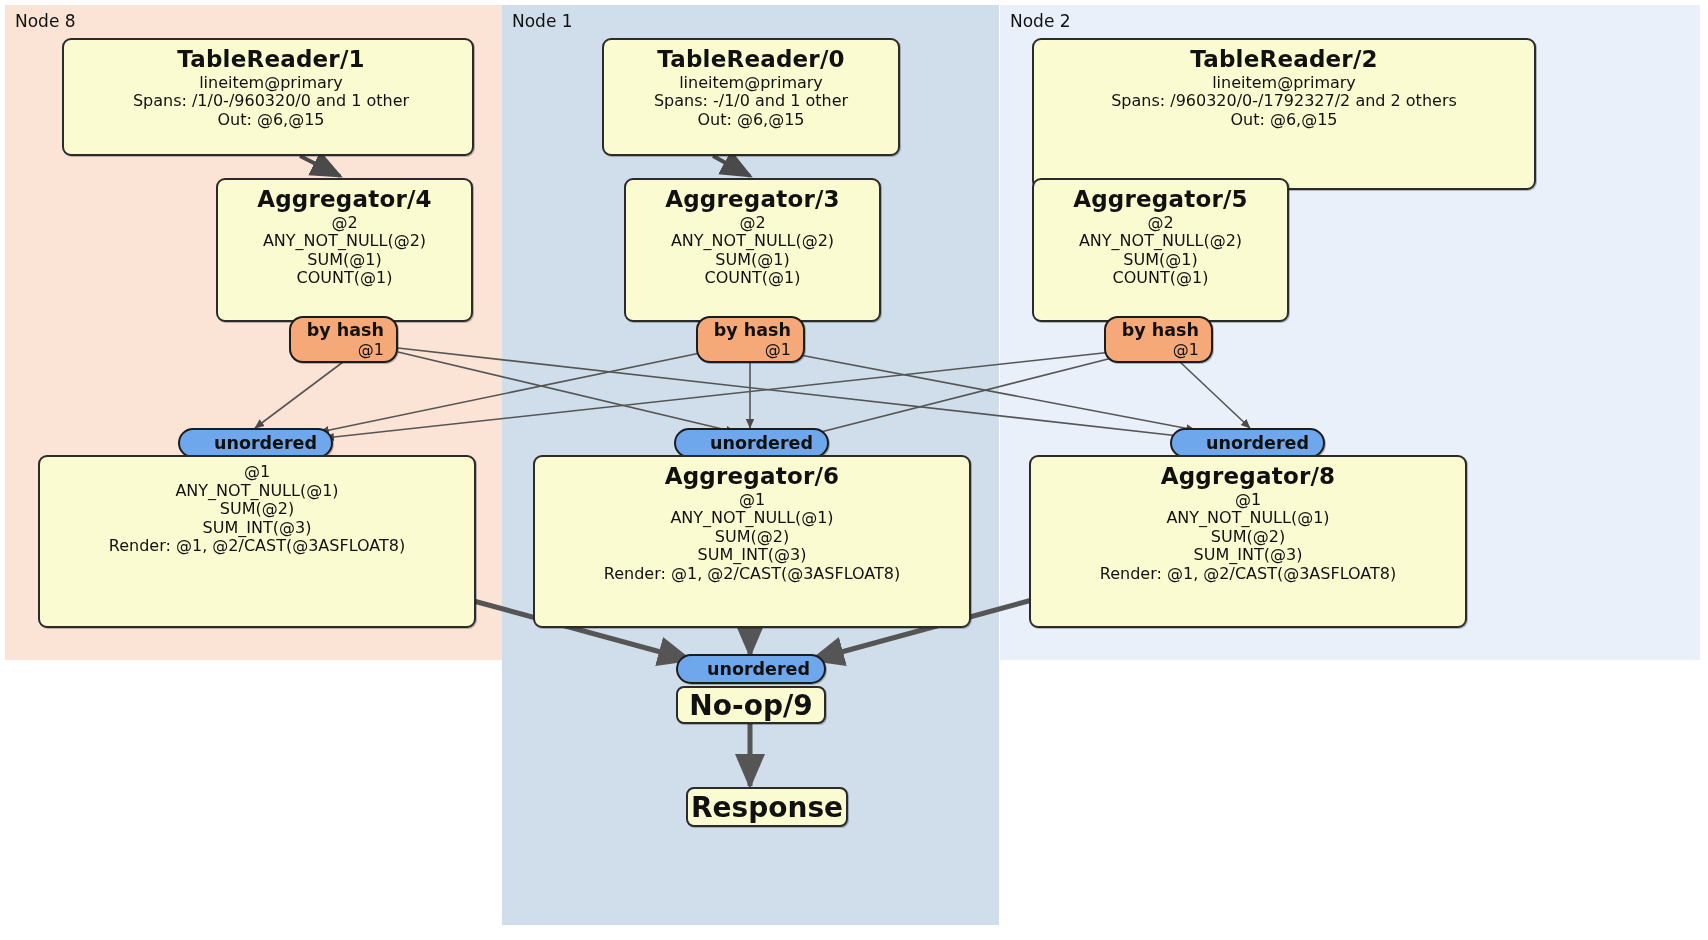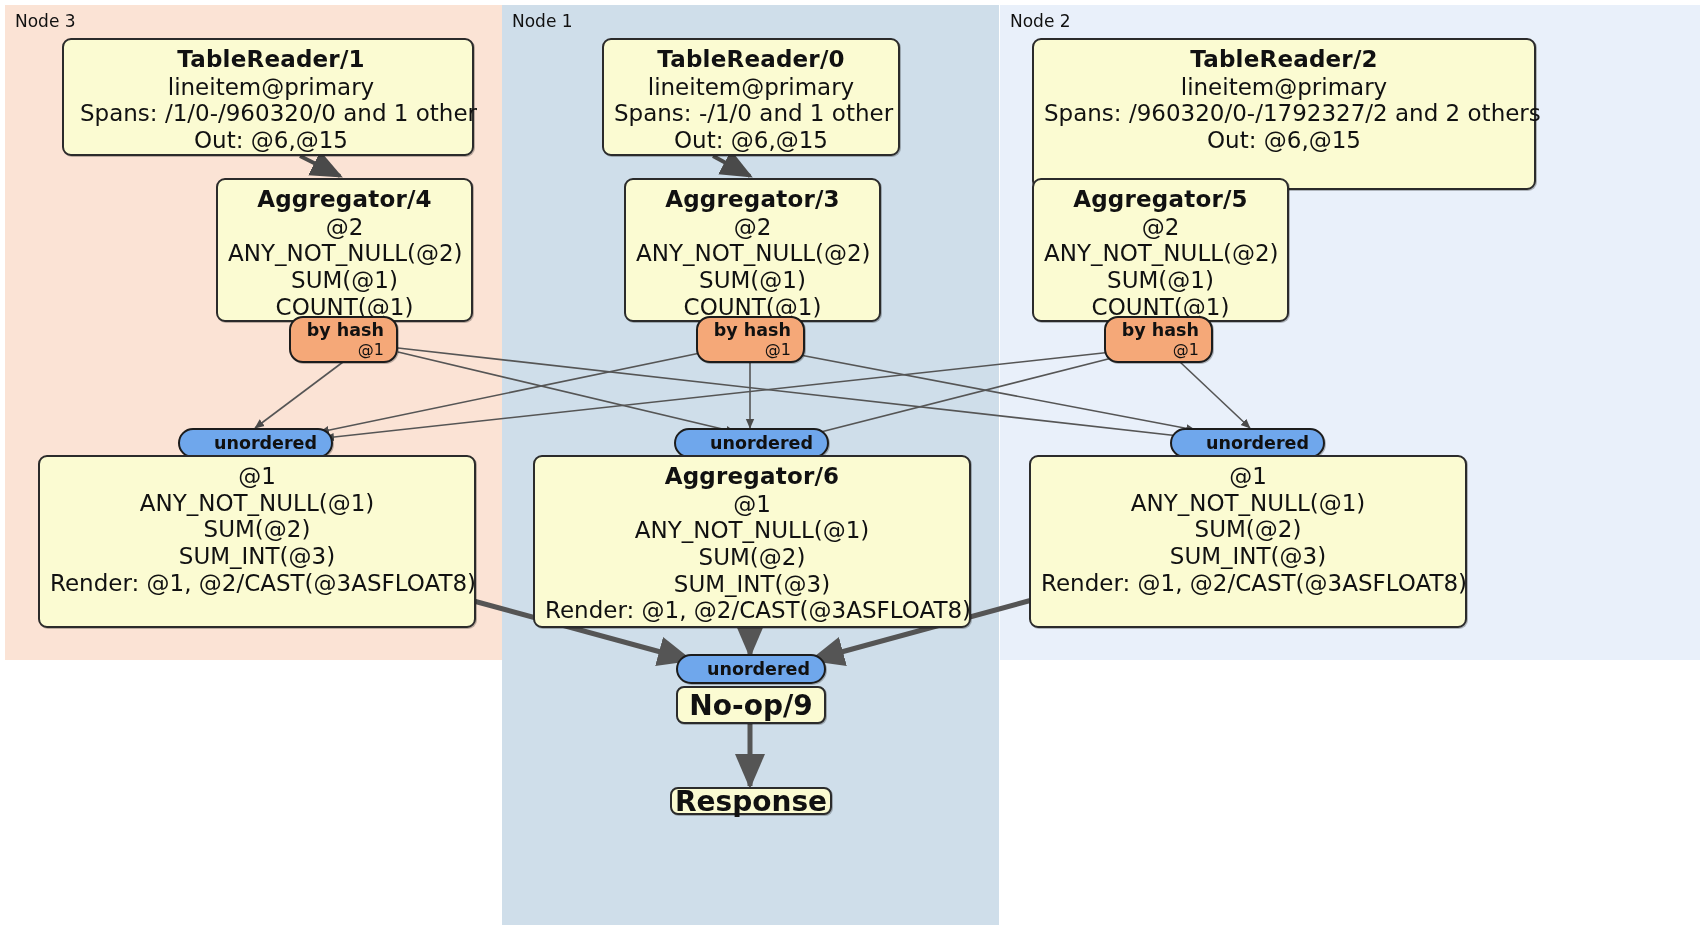--- a/index.html
+++ b/index.html
@@ -6,21 +6,21 @@
   body{width:1708px;height:940px;position:relative;font-family:"DejaVu Sans",sans-serif;overflow:hidden;}
   #stage{position:absolute;inset:0;}
 
   .panel{position:absolute;box-sizing:border-box;}
   .panel-label{position:absolute;left:10px;top:6px;font-size:17px;color:#111;}
 
   .box{position:absolute;box-sizing:border-box;background:#fbfbd2;border:2.5px solid #2b2b2b;
        border-radius:9px;text-align:center;padding:6px 10px 7px;line-height:1.16;
        font-size:20px;color:#111;box-shadow:1px 1px 0 rgba(0,0,0,.25);}
   .box .ttl{font-weight:bold;font-size:23px;letter-spacing:.2px;display:block;margin-bottom:1px;}
-  .box .ln{display:block;font-size:23px;white-space:nowrap;}
+  .box .ln{display:block;font-size:16px;white-space:nowrap;}
 
   .badge{position:absolute;box-sizing:border-box;border:2.5px solid #1c1c1c;border-radius:16px;
          text-align:right;line-height:1.12;padding:3px 12px 4px;font-size:17px;color:#111;
          box-shadow:1px 1px 0 rgba(0,0,0,.25);}
   .badge .b1{font-weight:bold;display:block;font-size:17.5px;}
   .badge .b2{display:block;font-size:16px;}
   .hash{background:#f5a878;border-radius:14px;}
   .unord{background:#6fa7ec;border-radius:18px;padding:4px 14px 5px;}
 
   .small-box{position:absolute;box-sizing:border-box;background:#fbfbd2;border:2.5px solid #2b2b2b;
@@ -28,21 +28,21 @@
         display:flex;align-items:center;justify-content:center;box-shadow:1px 1px 0 rgba(0,0,0,.25);}
 
   svg.edges{position:absolute;left:0;top:0;width:1708px;height:940px;pointer-events:none;}
 </style>
 </head>
 <body>
 
 <div id="stage">
 
   <div class="panel" style="left:5px;top:5px;width:497px;height:655px;background:#fbe3d5;">
-    <span class="panel-label">Node 3</span>
+    <span class="panel-label">Node 8</span>
   </div>
 
   <div class="panel" style="left:502px;top:5px;width:497px;height:920px;background:#cfdeea;">
     <span class="panel-label">Node 1</span>
   </div>
 
   <div class="panel" style="left:1000px;top:5px;width:700px;height:655px;background:#e9f0fa;">
     <span class="panel-label">Node 2</span>
   </div>
 
@@ -165,32 +165,33 @@
   <div class="box" style="left:533px;top:455px;width:438px;height:173px;">
     <span class="ttl">Aggregator/6</span>
     <span class="ln">@1</span>
     <span class="ln">ANY_NOT_NULL(@1)</span>
     <span class="ln">SUM(@2)</span>
     <span class="ln">SUM_INT(@3)</span>
     <span class="ln">Render: @1, @2/CAST(@3ASFLOAT8)</span>
   </div>
 
   <div class="box" style="left:1029px;top:455px;width:438px;height:173px;">
+    <span class="ttl">Aggregator/8</span>
     <span class="ln">@1</span>
     <span class="ln">ANY_NOT_NULL(@1)</span>
     <span class="ln">SUM(@2)</span>
     <span class="ln">SUM_INT(@3)</span>
     <span class="ln">Render: @1, @2/CAST(@3ASFLOAT8)</span>
   </div>
 
   <div class="badge unord" style="left:676px;top:654px;width:150px;height:30px;">
     <span class="b1">unordered</span>
   </div>
 
   <div class="small-box" style="left:676px;top:686px;width:150px;height:38px;">
     <span>No-op/9</span>
   </div>
 
-  <div class="small-box" style="left:670px;top:787px;width:162px;height:28px;">
+  <div class="small-box" style="left:686px;top:787px;width:162px;height:40px;">
     <span>Response</span>
   </div>
 
 </div>
 
 </body></html>

